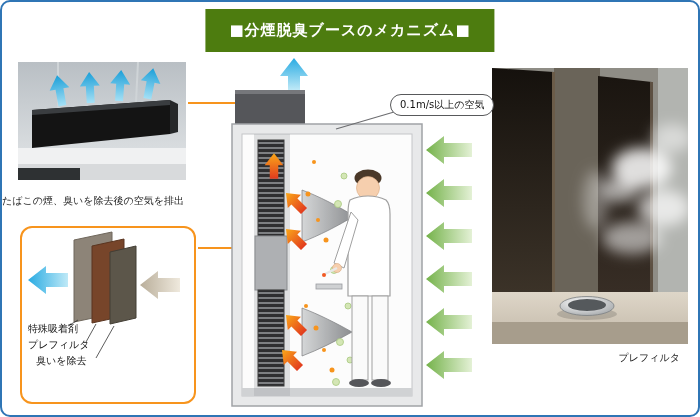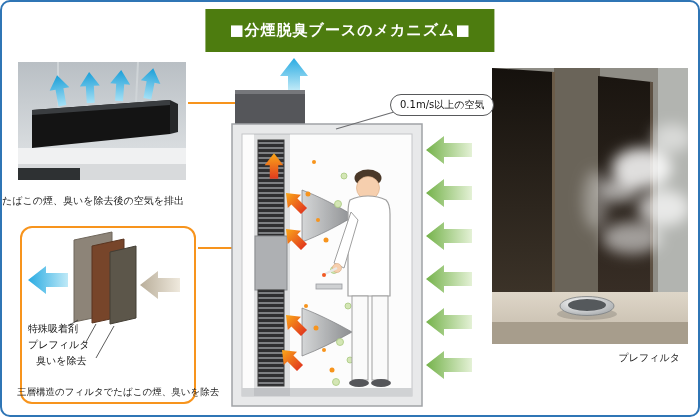--- a/index.html
+++ b/index.html
@@ -92,21 +92,20 @@
       <g stroke="#333" stroke-width="0.8">
         <line x1="56" y1="92" x2="46" y2="98"></line>
         <line x1="74" y1="96" x2="64" y2="114"></line>
         <line x1="92" y1="98" x2="74" y2="130"></line>
       </g>
     </svg>
     <div class="filter-label" style="left:6px; top:94px;">特殊吸着剤</div>
     <div class="filter-label" style="left:6px; top:110px;">プレフィルタ</div>
     <div class="filter-label" style="left:14px; top:126px;">臭いを除去</div>
   </div>
-  <div class="caption" style="left:15px; top:384px; font-size:9.5px;">三層構造のフィルタでたばこの煙、臭いを除去</div>
 
   <div class="connector" style="left:186px; top:100px; width:80px;"></div>
   <div class="connector-dot" style="left:263px; top:97px;"></div>
   <div class="connector" style="left:196px; top:245px; width:94px;"></div>
   <div class="connector-dot" style="left:287px; top:242px;"></div>
 
   <div class="callout">0.1m/s以上の空気</div>
 
   <svg class="abs" style="left:196px; top:42px;" width="290" height="372" viewBox="0 0 290 372">
     <defs>

